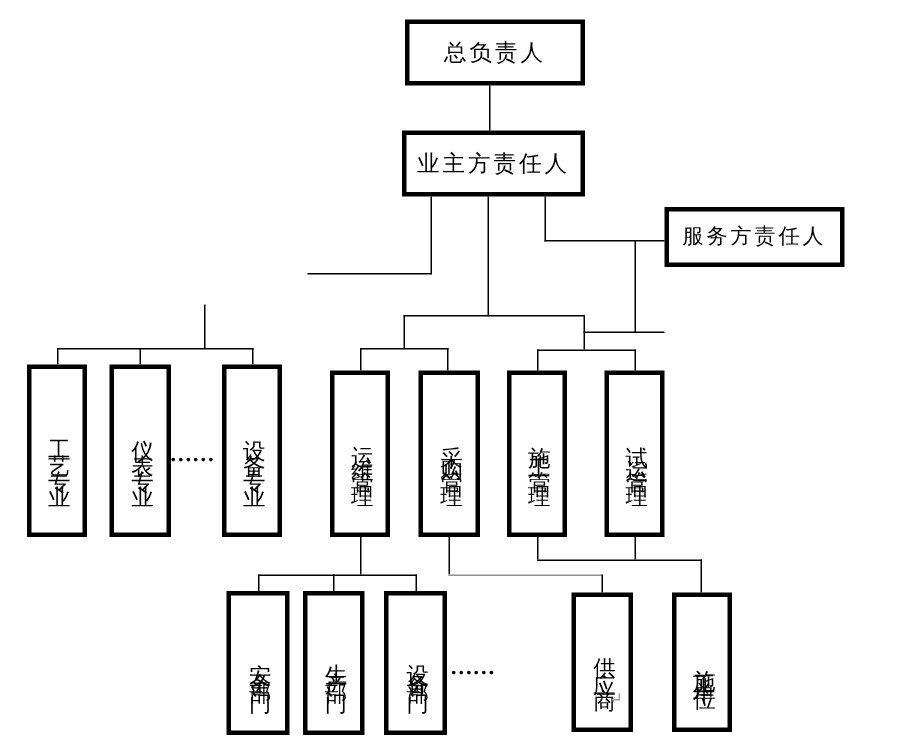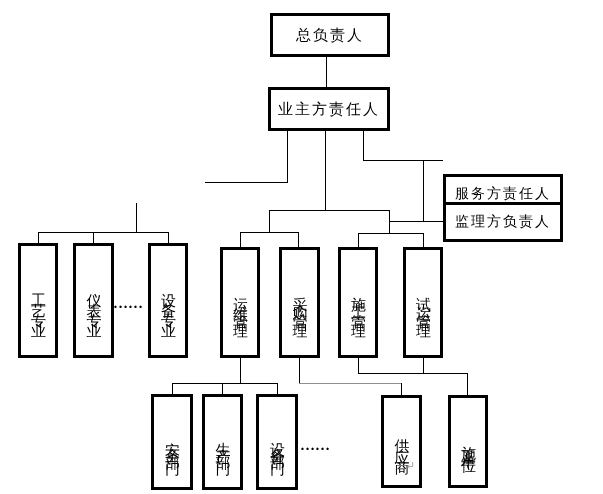--- a/index.html
+++ b/index.html
@@ -62,23 +62,22 @@
 </head>
 <body>
 
 <div id="canvas">
 
   <div class="box" style="left:268px;top:87px;width:122px;height:44px;">业主方责任人</div>
 
   <div class="box" style="left:270px;top:13px;width:120px;height:44px;">总负责人</div>
 
 
-  <div class="box" style="left:443px;top:138px;width:120px;height:40px;font-size:14px;margin-top:36px;">服务方责任人</div>
+  <div class="box" style="left:443px;top:138px;width:120px;height:40px;font-size:14px;">服务方责任人</div>
 
-  <div class="box" style="left:443px;top:202px;width:120px;height:40px;font-size:14px;">监理方负责人</div>
 
   <div class="vbox" style="left:18px;top:243px;width:40px;height:115px;">
     <span class="vtext sp10">工艺专业</span>
   </div>
   <div class="vbox" style="left:73px;top:243px;width:41px;height:115px;">
     <span class="vtext sp10">仪表专业</span>
   </div>
   <div class="vbox" style="left:148px;top:243px;width:40px;height:115px;">
     <span class="vtext sp10">设备专业</span>
   </div>

